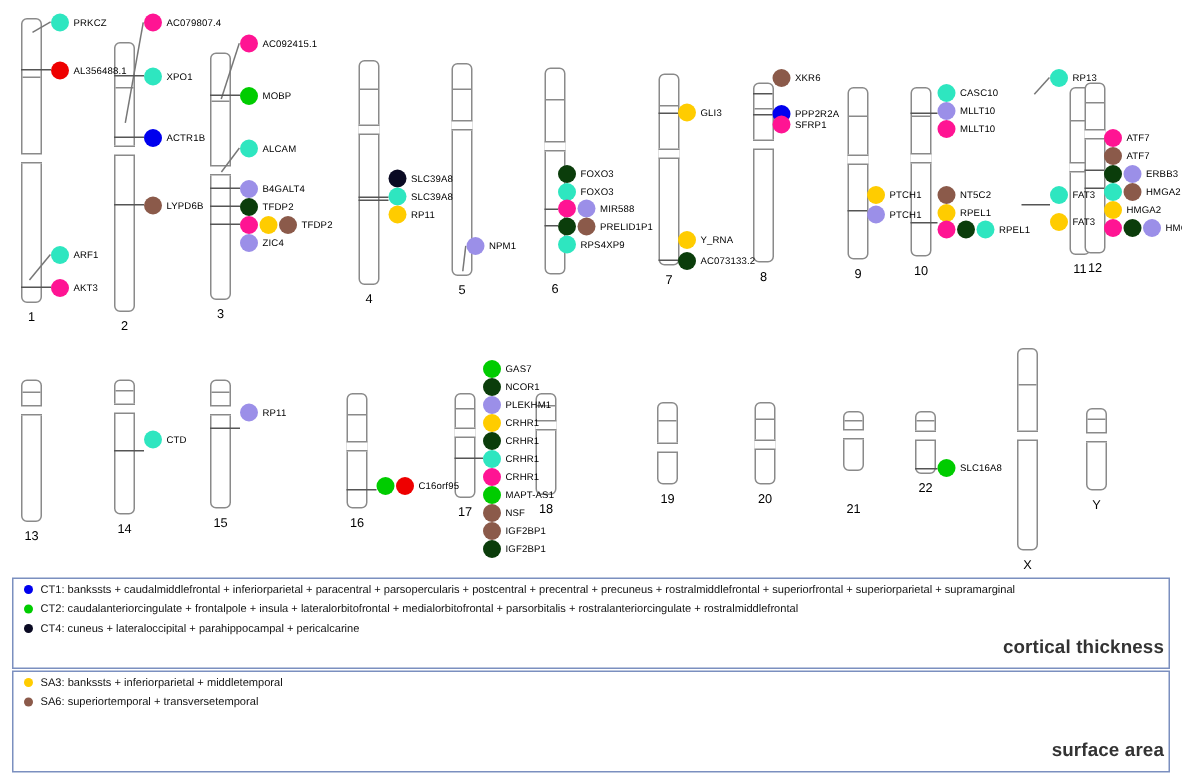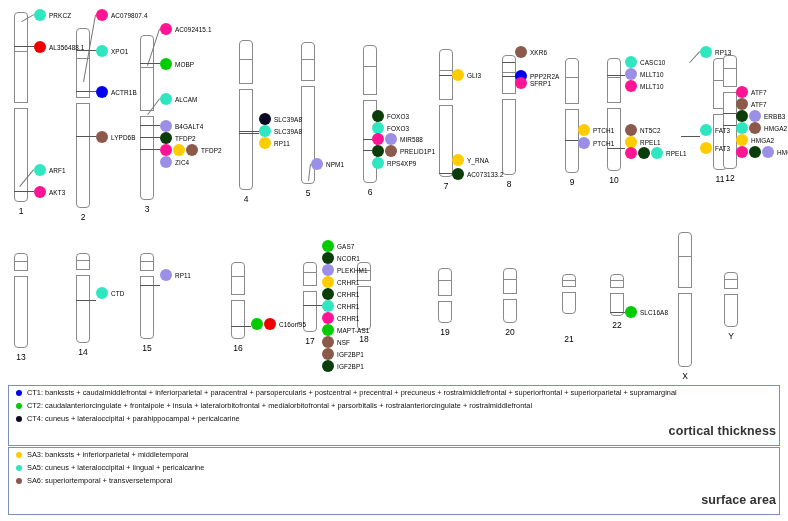--- a/index.html
+++ b/index.html
@@ -407,26 +407,20 @@
 
   <div class="legend-box" id="legend-sa" style="left:8px;top:447px;width:772px;height:68px;">
     <div id="sa-rows">
         <div class="legend-row">
           <span class="lg-dot" style="background: rgb(255, 204, 0);"></span>
           <span class="lg-text lg-code">SA3:</span>
           <span class="lg-text">&nbsp;</span>
           <span class="lg-text">bankssts + inferiorparietal + middletemporal</span>
         </div>
         <div class="legend-row">
-          <span class="lg-dot" style="background: rgb(46, 230, 192);"></span>
-          <span class="lg-text lg-code">SA5:</span>
-          <span class="lg-text">&nbsp;</span>
-          <span class="lg-text">cuneus + lateraloccipital + lingual + pericalcarine</span>
-        </div>
-        <div class="legend-row">
           <span class="lg-dot" style="background: rgb(139, 90, 74);"></span>
           <span class="lg-text lg-code">SA6:</span>
           <span class="lg-text">&nbsp;</span>
           <span class="lg-text">superiortemporal + transversetemporal</span>
         </div>
       </div>
   </div>
   <div class="panel-title" style="top:493px;right:12px;">surface area</div>
 </div>
 

